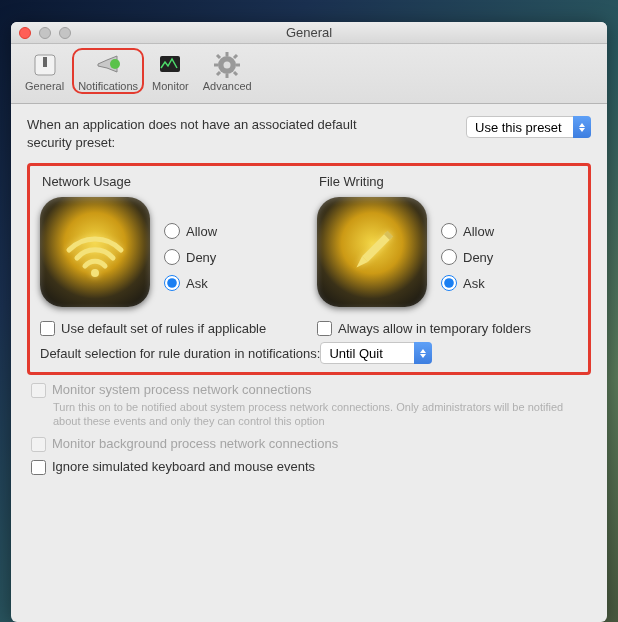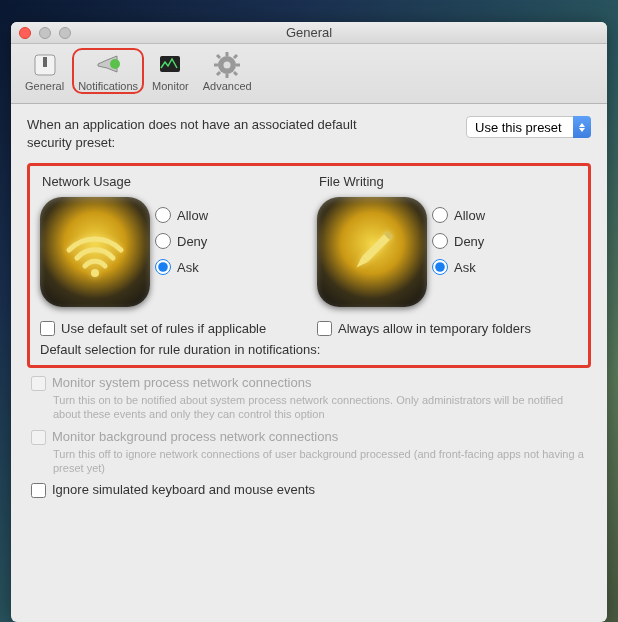--- a/index.html
+++ b/index.html
@@ -138,22 +138,22 @@
   .group {
     flex:1;
   }
   .group h4 {
     margin:0 0 8px 2px;
     font-weight:normal;
     font-size:13px;
   }
   .group-body {
     display:flex;
-    gap:5px;
-    align-items:flex-start;
+    gap:14px;
+    align-items:center;
   }
   .bigicon {
     width:110px;height:110px;
     border-radius:22px;
     background:
       radial-gradient(circle at 50% 42%, #f2d545 0%, #cc9a15 36%, #3a3118 66%, #111 100%);
     box-shadow: inset 0 2px 6px rgba(255,255,255,0.25), 0 2px 6px rgba(0,0,0,0.5);
     display:flex;align-items:center;justify-content:center;
     position:relative;
   }
@@ -335,39 +335,44 @@
           </div>
           <label class="check-row subcheck">
             <input type="checkbox" style="">
             <span>Always allow in temporary folders</span>
           </label>
         </div>
       </div>
 
       <div class="duration-row">
         <span>Default selection for rule duration in notifications:</span>
+        <div class="select-wrap">
+          <select class="select" style="width:112px">
+            <option>Until Quit</option>
+          </select>
+          <div class="select-arrows"></div>
+        </div>
       </div>
     </div>
 
     <div class="lower">
 
       <div class="disabled">
         <label class="check-row">
           <input type="checkbox" disabled="" style="">
           <span>Monitor system process network connections</span>
         </label>
         <div class="desc">Turn this on to be notified about system process network connections. Only administrators will be notified about these events and only they can control this option</div>
       </div>
 
       <div class="disabled">
         <label class="check-row">
           <input type="checkbox" disabled="" style="">
           <span>Monitor background process network connections</span>
         </label>
-        <div class="desc">Turn this off to ignore network connections of user background processed (and front-facing apps not having a preset yet)</div>
       </div>
 
 
       <div>
         <label class="check-row">
           <input type="checkbox" style="">
           <span>Ignore simulated keyboard and mouse events</span>
         </label>
       </div>
 

